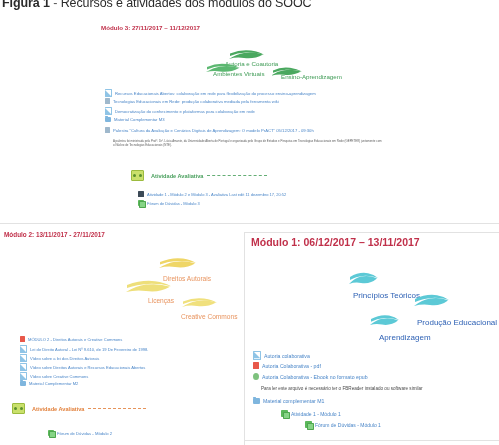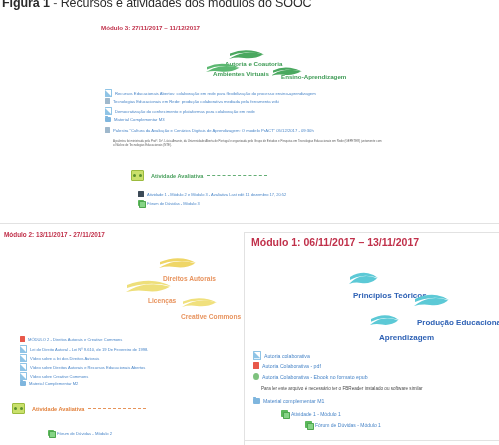--- a/index.html
+++ b/index.html
@@ -40,21 +40,21 @@
   
   .fish {
     position: absolute;
     transform-origin: center;
   }
   .fish svg { display: block; overflow: visible; }
 
   .fish-label {
     position: absolute;
     white-space: nowrap;
-    font-weight: bold;
+    font-weight: normal;
   }
   .lbl-green  { color: #3e9b55; }
   .lbl-yellow { color: #e8945f; }
   .lbl-blue   { color: #2f62b5; }
 
   
   .res-row {
     position: absolute;
     display: flex;
     align-items: center;
@@ -330,21 +330,21 @@
 </div>
 
 <div class="res-row" style="left:48px; top:430px; font-size:4.2px;">
   <span class="ico ico-forum" style="width:6px;height:6px;"></span>
   <span class="res-text">Fórum de Dúvidas - Módulo 2</span>
 </div>
 
 <div class="vrule" style="left:244px; top:232px; height:213px;"></div>
 <div class="divider" style="top:232px; left:244px; width:255px;"></div>
 
-<div class="module-head" id="mod1-head">Módulo 1: 06/11/2017 – 13/11/2017</div>
+<div class="module-head" id="mod1-head">Módulo 1: 06/12/2017 – 13/11/2017</div>
 
 <div class="fish" style="left:347px; top:262px;">
   <svg width="32" height="26" viewBox="0 0 32 26">
     <path d="M2 1 L2 22 Q8 16 14 14.6 Q23 13 30 16.6 Q23 22.6 14 21 Q8 19.8 2 22 Z" fill="#5cc9d6"></path>
     <path d="M3 15 Q12 9.6 21 11.2 Q27 12.4 31 16 Q24 13.4 16 13.9 Q9 14.3 3 18 Z" fill="#5cc9d6"></path>
   </svg>
 </div>
 <div class="fish-label lbl-blue" style="left:353px; top:291px; font-size:8px;">Princípios Teóricos</div>
 
 <div class="fish" style="left:368px; top:305px;">

